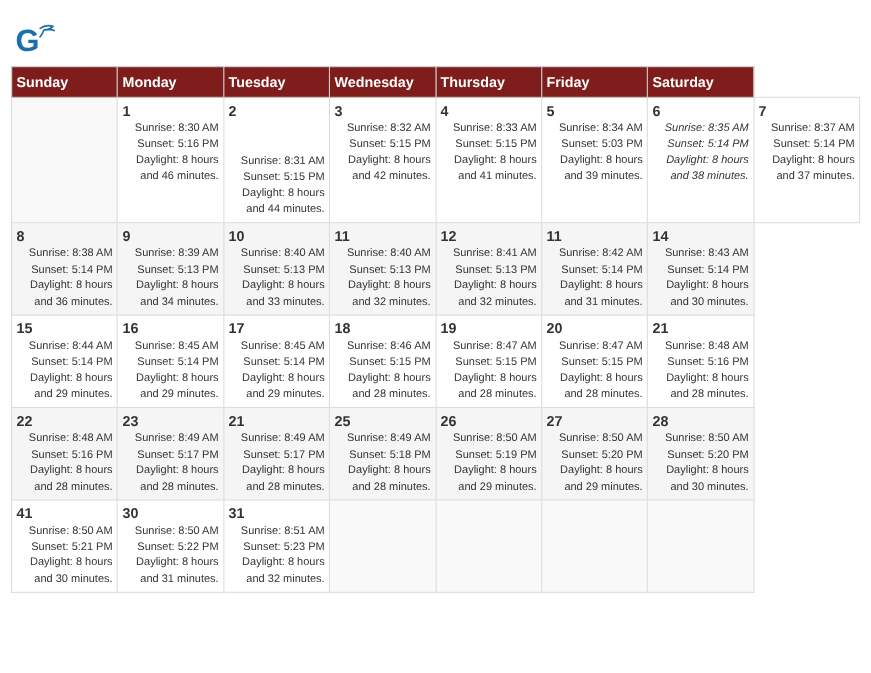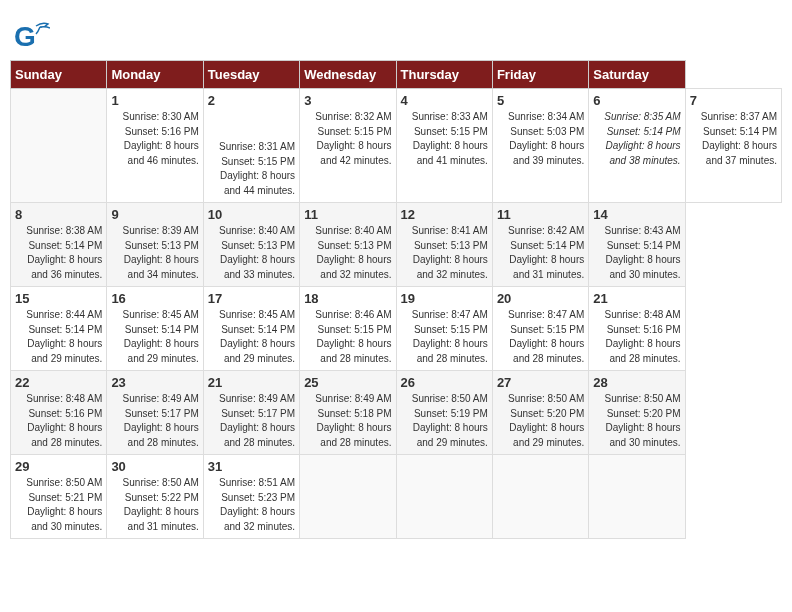--- a/index.html
+++ b/index.html
@@ -322,21 +322,21 @@
         <td>
           <span class="day-number">28</span>
           <div class="day-info" style="white-space: pre-line;">Sunrise: 8:50 AM
 Sunset: 5:20 PM
 Daylight: 8 hours
 and 30 minutes.</div>
         </td>
       </tr>
       <tr>
         <td>
-          <span class="day-number">29</span>
+          <span class="day-number">41</span>
           <div class="day-info" style="white-space: pre-line;">Sunrise: 8:50 AM
 Sunset: 5:21 PM
 Daylight: 8 hours
 and 30 minutes.</div>
         </td>
         <td>
           <span class="day-number">30</span>
           <div class="day-info" style="white-space: pre-line;">Sunrise: 8:50 AM
 Sunset: 5:22 PM
 Daylight: 8 hours

